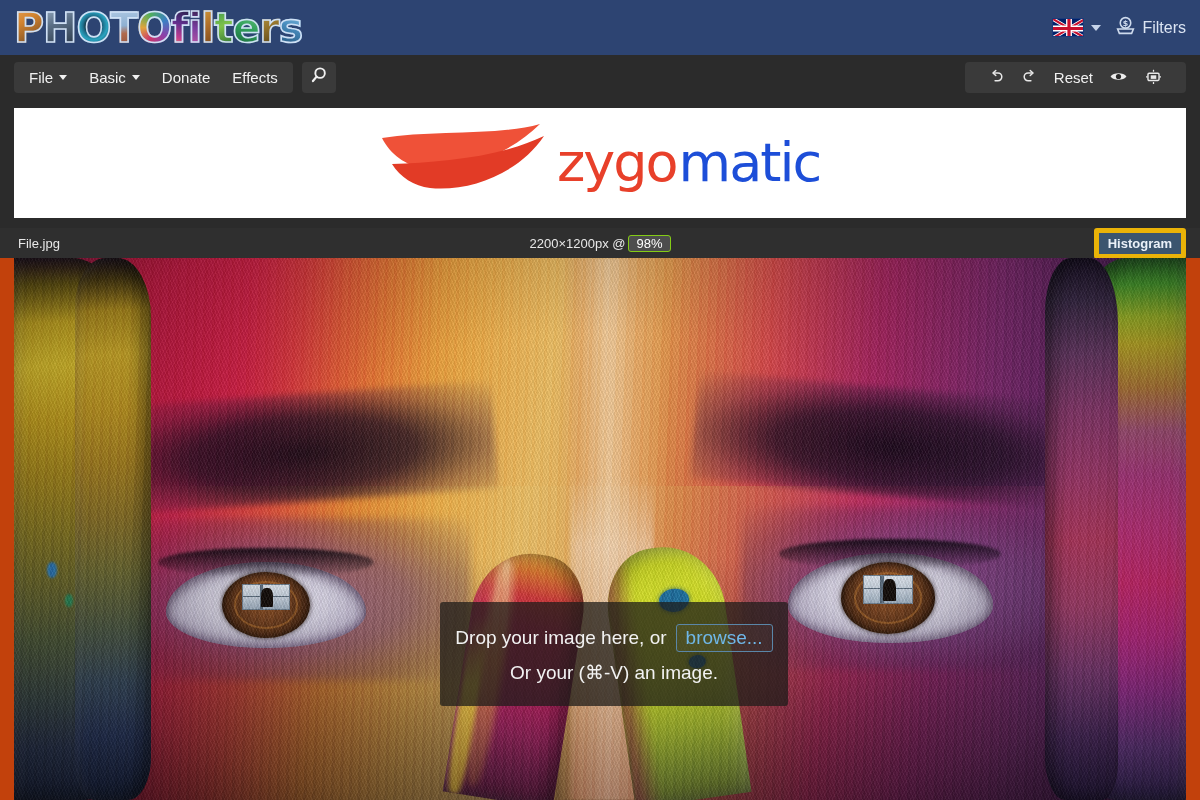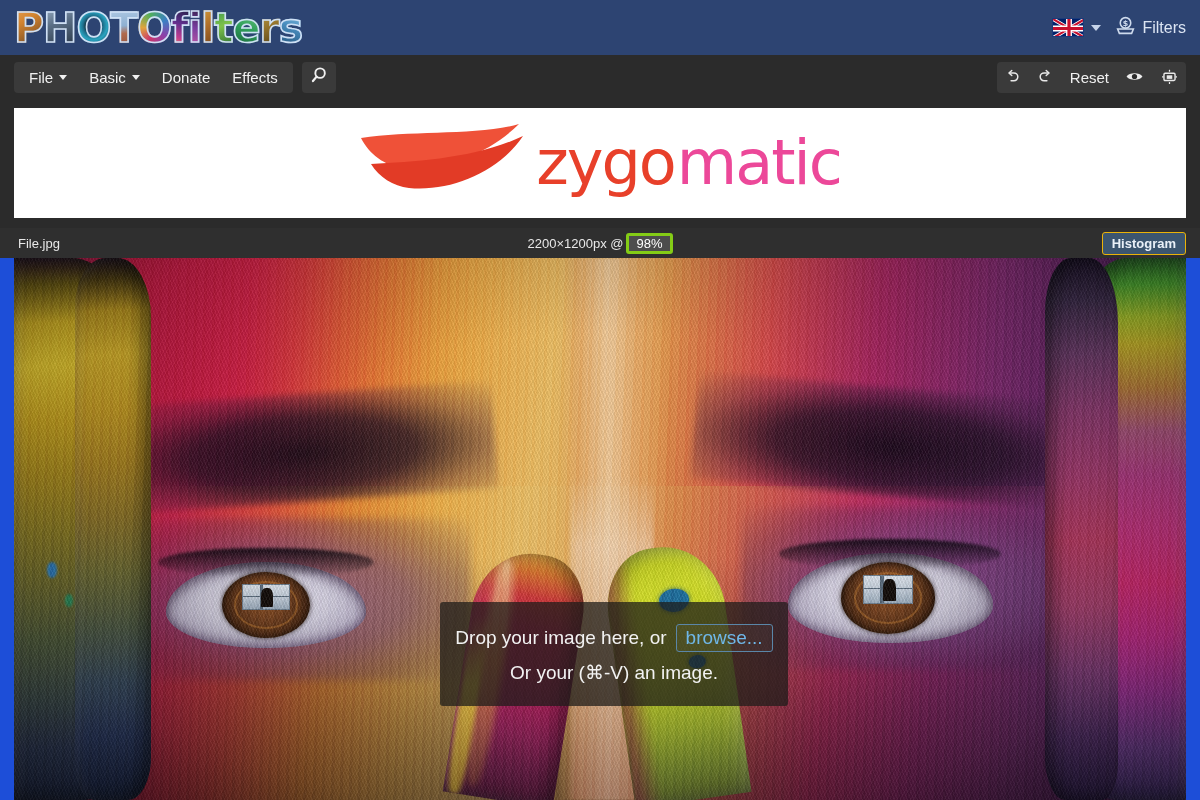--- a/index.html
+++ b/index.html
@@ -96,85 +96,85 @@
   .tb-search {
     margin-left: 9px;
     width: 34px; height: 31px;
     background: #3a3a3a; border-radius: 4px;
     display: flex; align-items: center; justify-content: center;
     cursor: pointer;
   }
   .tb-right {
     position: absolute; right: 14px; top: 7px;
     height: 31px; background: #3a3a3a; border-radius: 4px;
-    display: flex; align-items: center; padding: 0 0; gap: 2px;
+    display: flex; align-items: center; padding: 0 16px; gap: 2px;
   }
   .tb-btn {
     height: 27px; min-width: 28px; padding: 0 7px;
     display: flex; align-items: center; justify-content: center;
     color: #f0f0f0; font-size: 15px; border-radius: 3px; cursor: pointer;
   }
 
   
   .ad-banner {
     position: absolute; left: 14px; top: 108px;
     width: 1172px; height: 110px;
     background: #ffffff;
     display: flex; align-items: center; justify-content: center;
     overflow: hidden;
     cursor: pointer;
   }
   .zygo-wrap { display: flex; align-items: center; gap: 2px; }
   .zygo-text {
     font-family: "DejaVu Sans", sans-serif;
-    font-size: 62px;
+    font-size: 54px;
     letter-spacing: -2px;
     line-height: 1;
   }
   .zygo-a { color: #e8402a; }
-  .zygo-b { color: #ec4899; }
+  .zygo-b { color: #1d4ed8; }
 
   
   .statusbar {
     position: absolute; left: 0; top: 228px;
     width: 1200px; height: 30px;
     background: #2f2f2f;
     display: flex; align-items: center;
   }
   .status-file {
     position: absolute; left: 18px;
     color: #e8e8e8; font-size: 13px;
   }
   .status-center {
     position: absolute; left: 0; right: 0;
     text-align: center;
     color: #e8e8e8; font-size: 13px;
   }
   .zoom-chip {
     display: inline-block;
-    background: #4d4d4d; border: 3px solid #84cc16;
+    background: #4d4d4d; border: 1px solid #84cc16;
     border-radius: 3px;
     padding: 0 7px; margin-left: 3px;
     color: #ffffff; font-size: 13px;
     cursor: pointer;
   }
   .hist-chip {
     position: absolute; right: 14px;
-    background: #3b556f; border: 1px solid #eab308;
+    background: #3b556f; border: 5px solid #eab308;
     border-radius: 3px;
     padding: 3px 9px;
     color: #e9f0f8; font-size: 13px; font-weight: bold;
     cursor: pointer;
   }
 
   
   .canvas-area {
     position: absolute; left: 0; top: 258px;
     width: 1200px; height: 542px;
-    background: #1d4ed8;
+    background: #c2410c;
     overflow: hidden;
   }
   .photo {
     position: absolute; left: 14px; top: 0;
     width: 1172px; height: 542px;
     overflow: hidden;
     background: #5a2a3a;
   }
 
   

